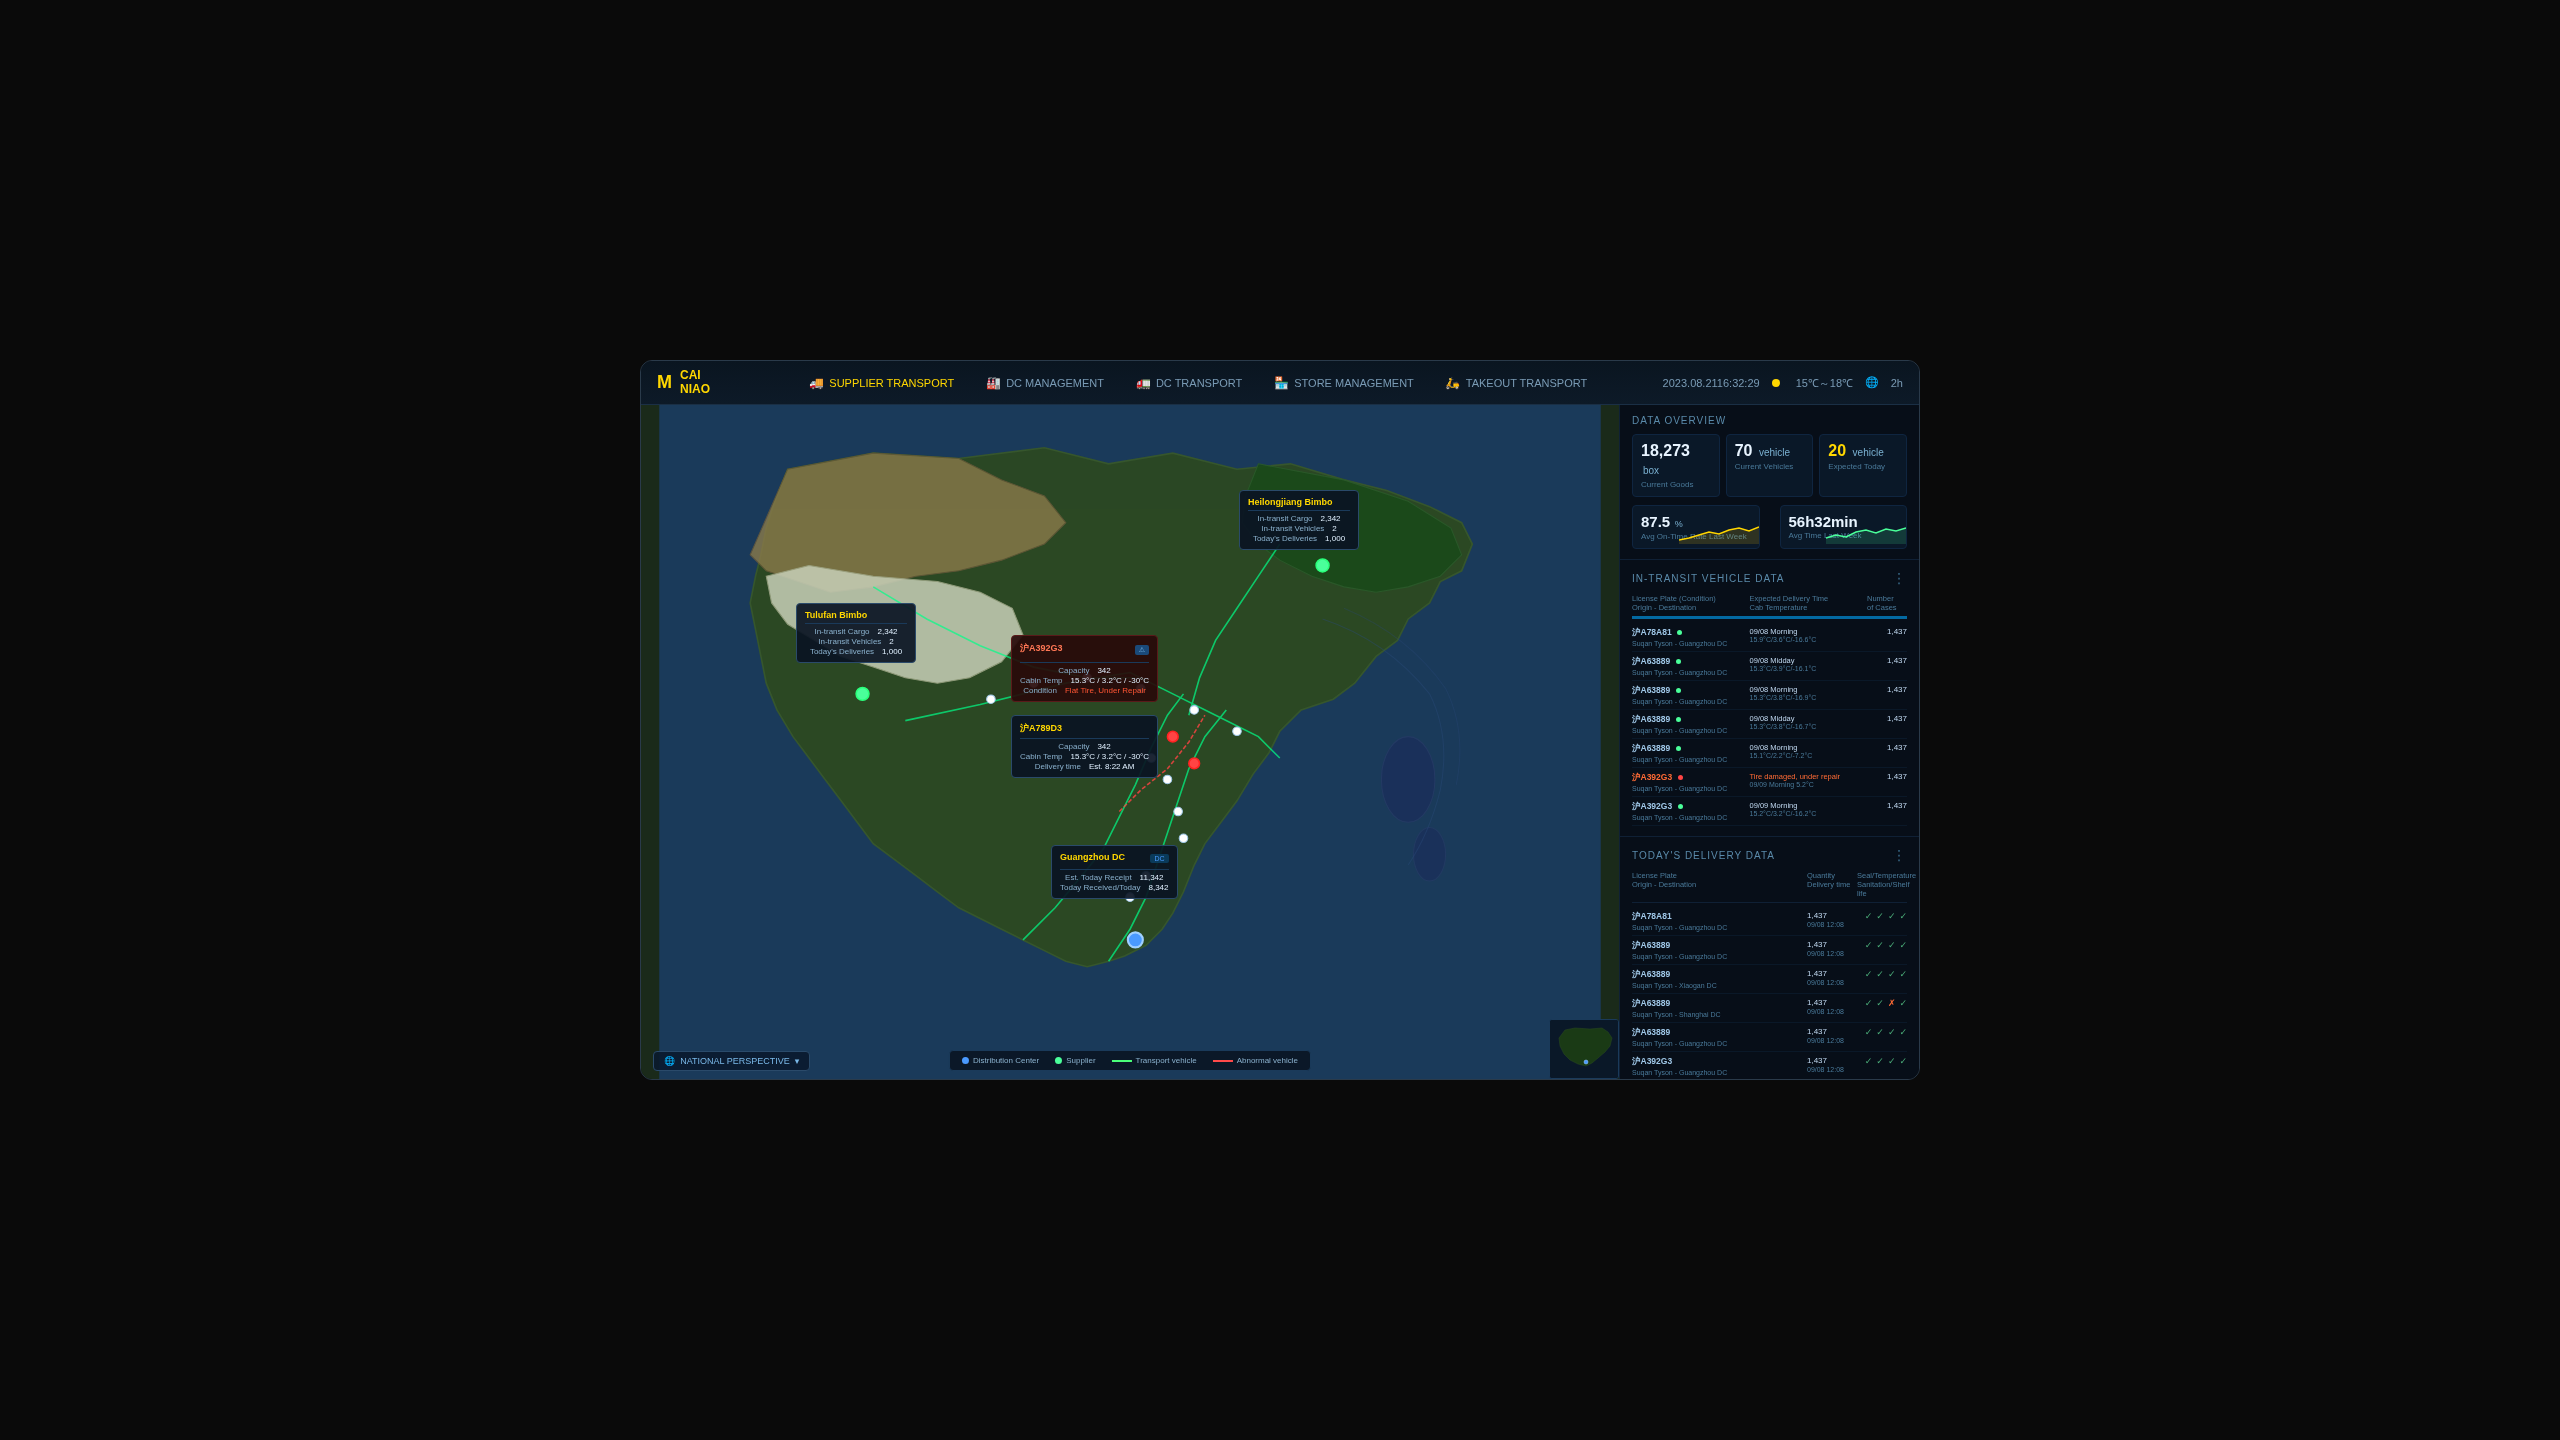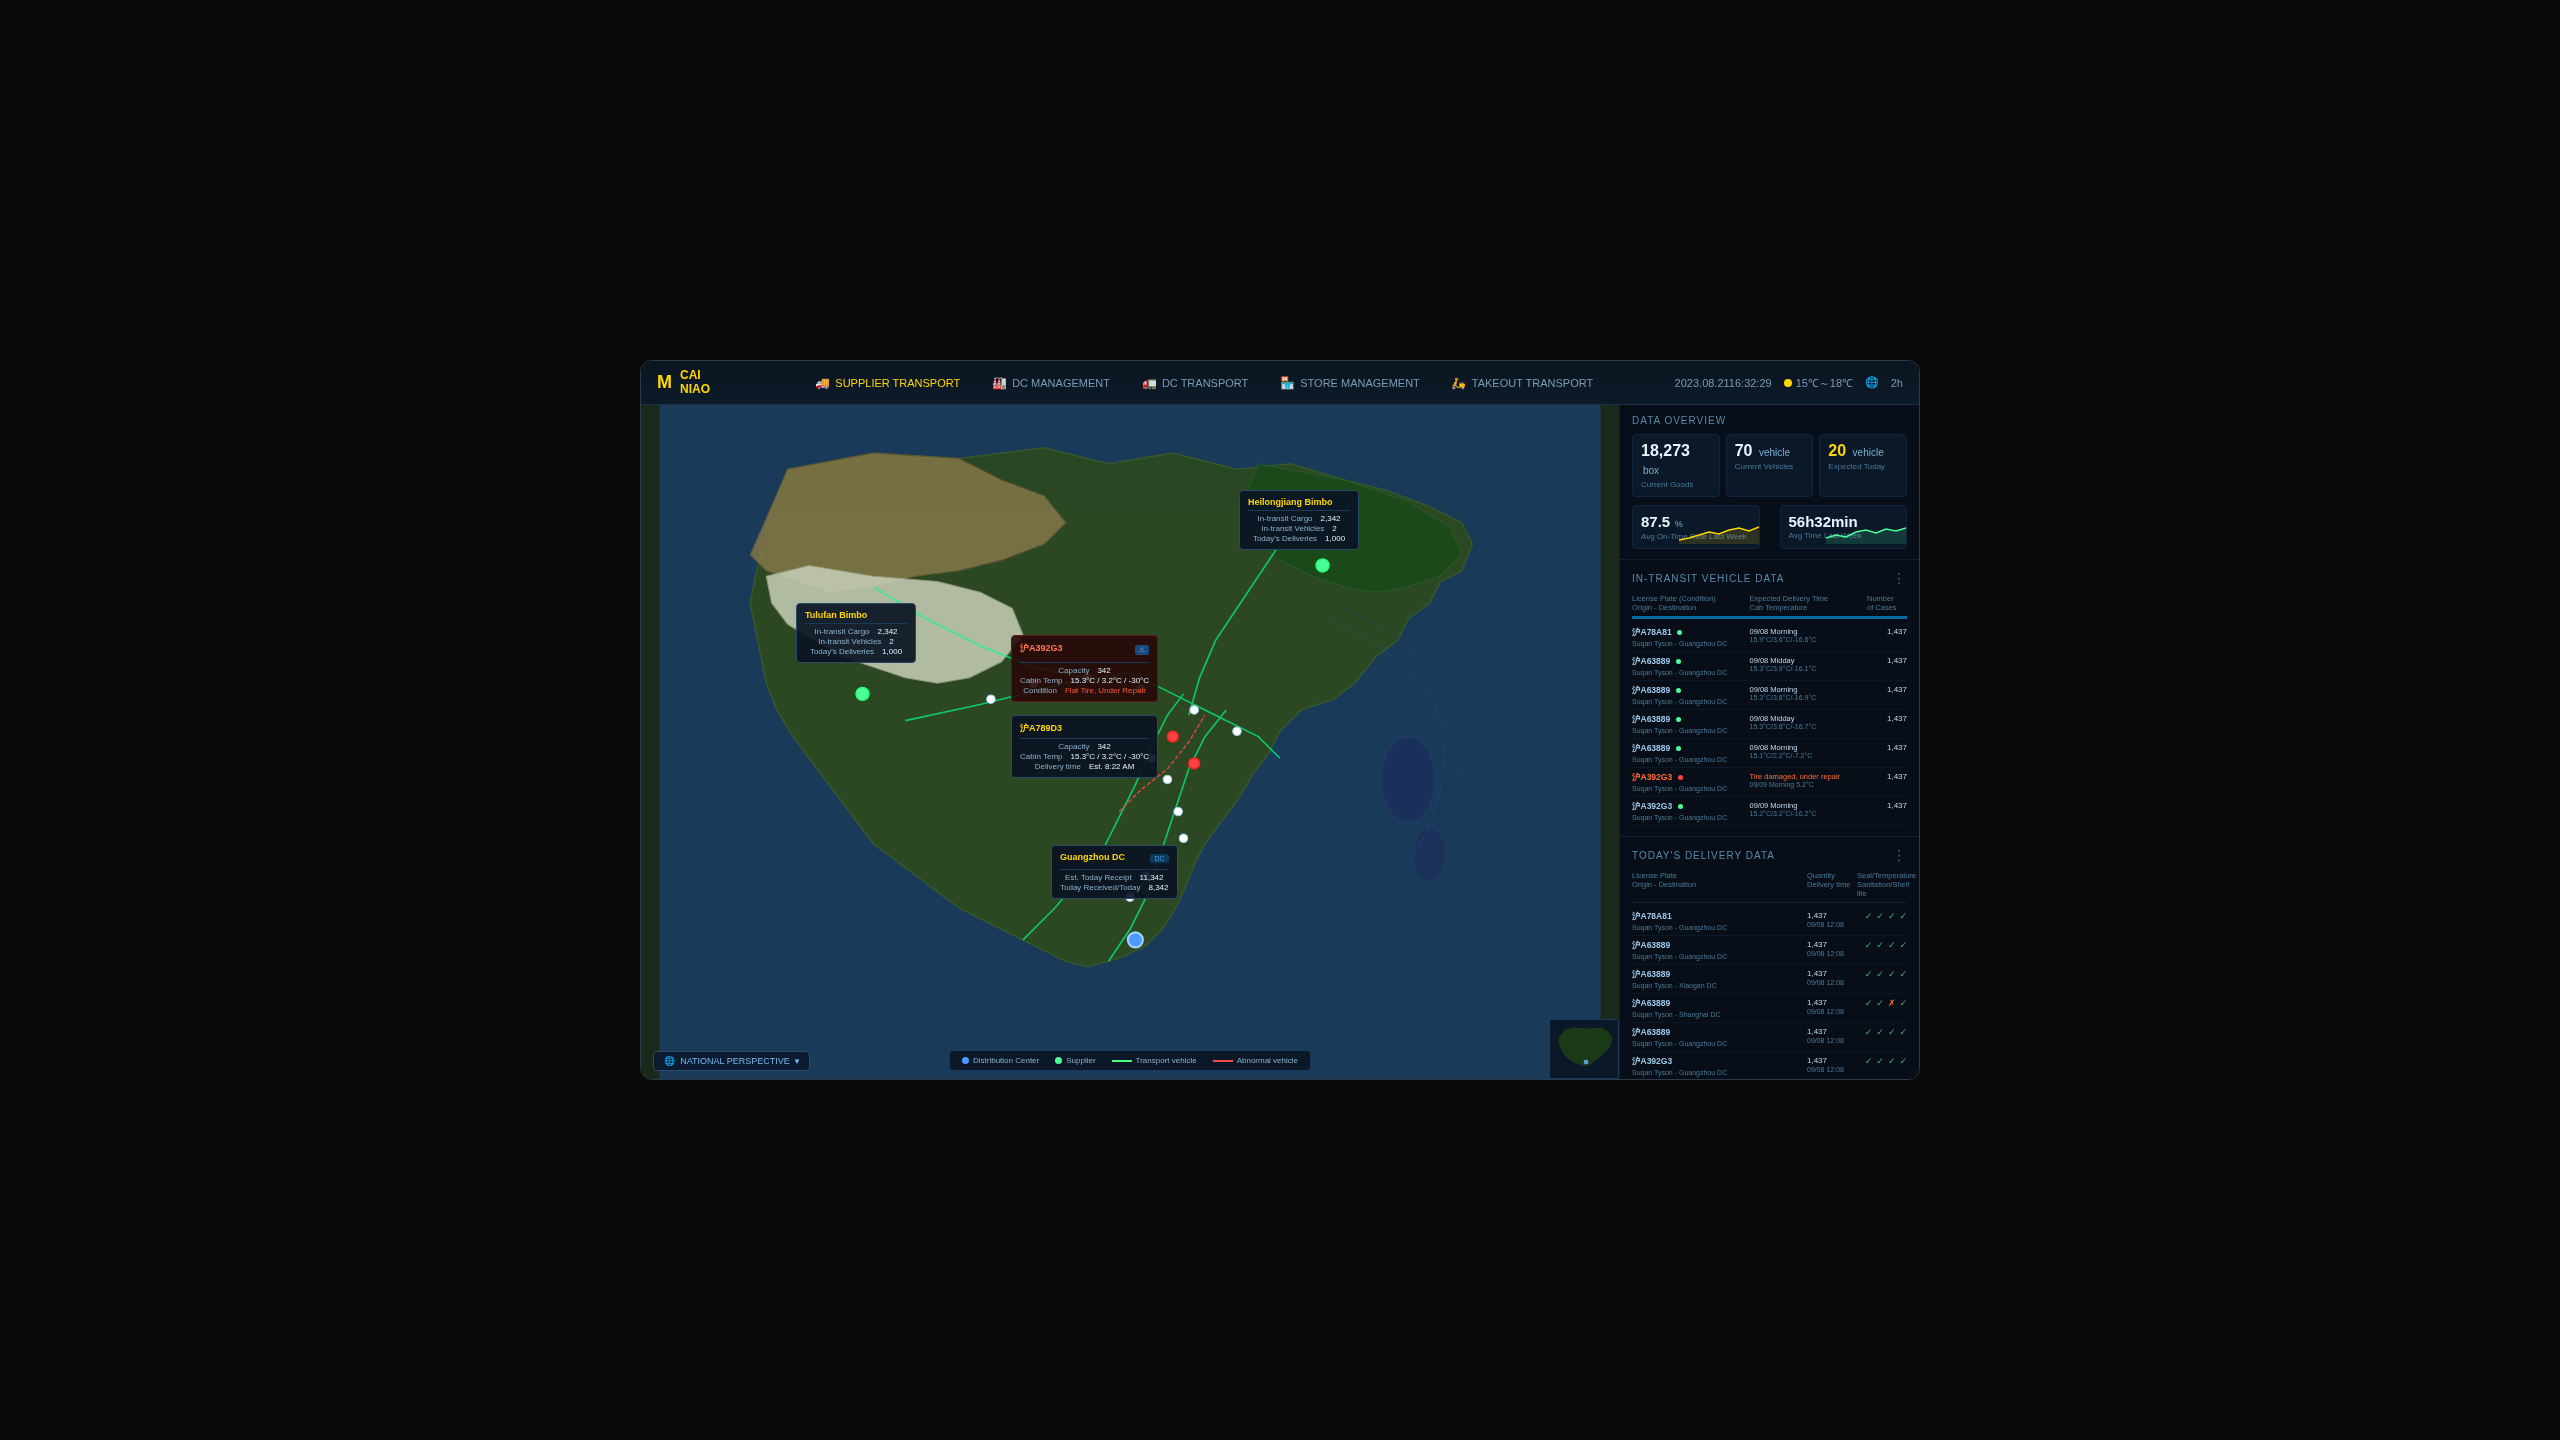--- a/index.html
+++ b/index.html
@@ -78,21 +78,21 @@
       display: flex;
       align-items: center;
       gap: 12px;
       font-size: 11px;
       color: #7a9bb5;
       margin-left: auto;
     }
     .temp-indicator {
       display: flex;
       align-items: center;
-      gap: 4px;
+      gap: 16px;
     }
     .temp-dot {
       width: 8px;
       height: 8px;
       border-radius: 50%;
       background: #FFD700;
     }
     
     .main-content {
       display: flex;

